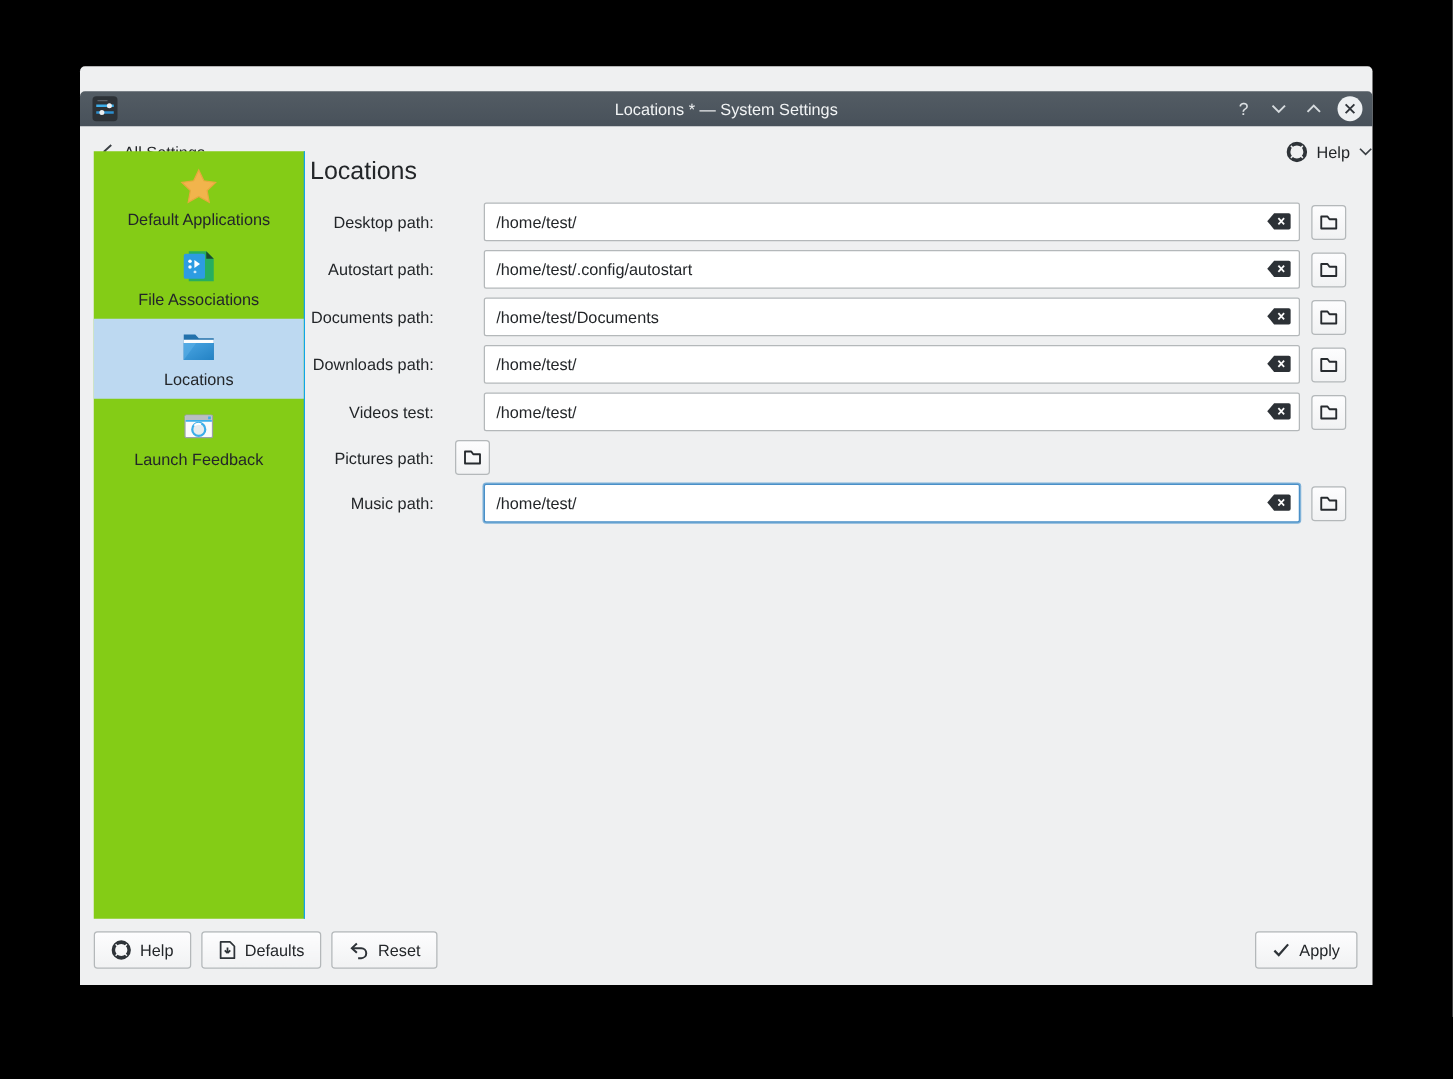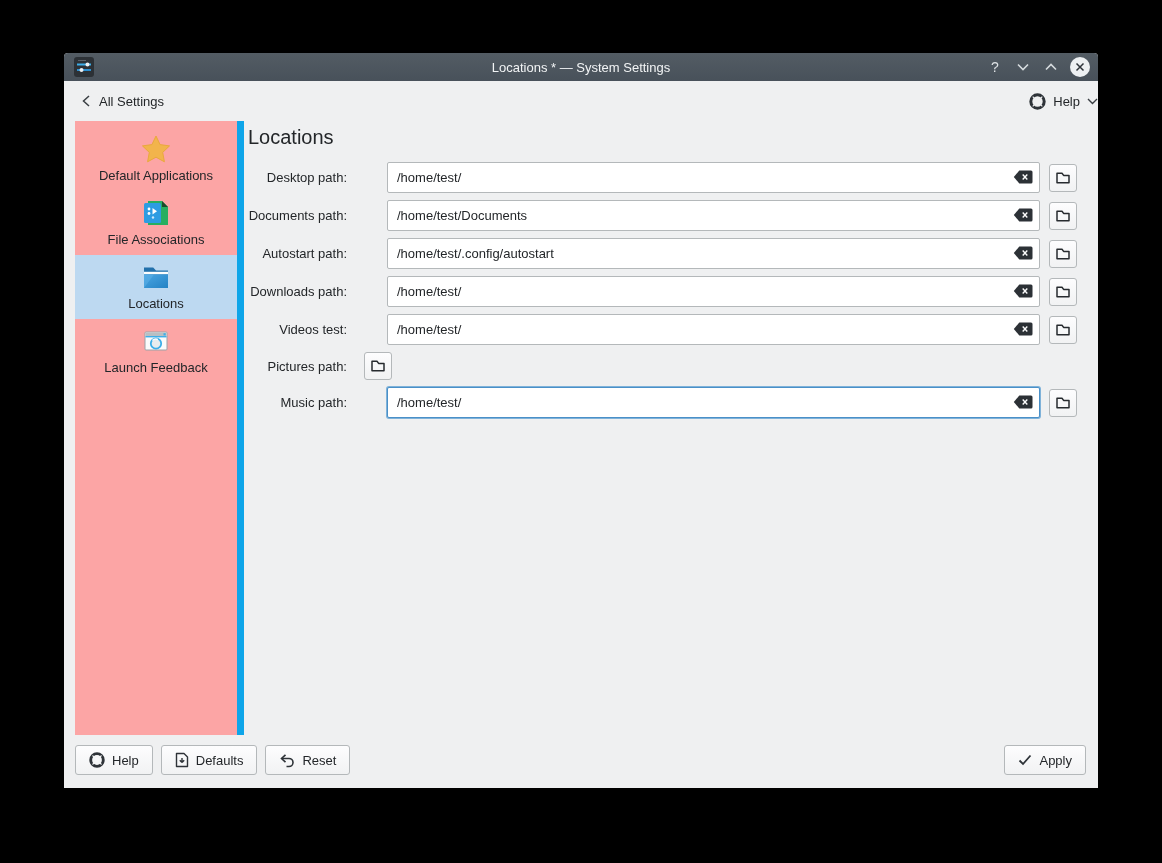--- a/index.html
+++ b/index.html
@@ -3,36 +3,36 @@
 <meta charset="utf-8">
 <style>
   * { margin:0; padding:0; box-sizing:border-box; }
   html,body { width:1162px; height:863px; background:#000; font-family:"Liberation Sans", sans-serif; overflow:hidden; }
 
   .window { position:absolute; left:64px; top:53px; width:1034px; height:735px;
             background:#eff0f1; border-radius:4px 4px 0 0; }
 
   
   .titlebar { position:relative; height:28px; background:linear-gradient(#535c64,#48515a);
-              border-radius:4px 4px 0 0; display:flex; align-items:center; padding:0 8px; }
+              border-radius:4px 4px 0 0; display:flex; align-items:center; padding:0 8px;margin-top:20px; }
   .app-icon { width:20px; height:20px; margin-left:2px; background:#2c3136; border-radius:3px; position:relative; flex:0 0 auto; }
   .app-icon svg { position:absolute; left:0; top:0; }
   .titlebar-title { position:absolute; left:0; right:0; text-align:center; color:#f2f4f5; font-size:13px; pointer-events:none; }
   .titlebar-controls { margin-left:auto; display:flex; align-items:center; gap:10px; z-index:2; }
   .tb-btn { width:18px; height:18px; display:flex; align-items:center; justify-content:center;
             color:#dde1e4; font-size:14px; cursor:default; }
   .close-btn { width:20px; height:20px; border-radius:50%; background:#edf0f2; display:flex; align-items:center; justify-content:center; }
 
   
   .toolbar { height:40px; display:flex; align-items:center; padding-left:16px; gap:30px;justify-content:space-between; }
   .tool-item { display:flex; align-items:center; gap:7px; font-size:13px; color:#232629; }
 
   
   .sidebar { position:absolute; left:11px; top:68px; width:169px; height:614px;
-             background:#fca5a5; border-right:7px solid #0ea5e9; padding-top:6px; }
+             background:#84cc16; border-right:1px solid #0ea5e9; padding-top:6px; }
   .side-item { padding:6px 2px 7px; text-align:center; cursor:default; }
   .side-item .icn { display:block; width:32px; height:32px; margin:0 auto 3px; }
   .side-item .lbl { font-size:13px; color:#232629; line-height:16px; }
   .side-item.selected { background:#bdd9f1; }
 
   
   .main { position:absolute; left:183px; top:68px; width:839px; }
   .page-title { font-size:20px; font-weight:400; color:#232629; margin:5px 0 13px 1px; }
   .form-row { display:flex; align-items:center; margin-bottom:7px; }
   .form-row .flabel { width:108px; text-align:right; font-size:13px; color:#232629; padding-right:8px; flex:0 0 auto; }
@@ -183,39 +183,39 @@
           </svg>
       </div>
       <div class="dir-btn">
         <svg width="16" height="16" viewBox="0 0 16 16">
             <path d="M2 3.2 h5 l1.6 2.2 H14 v7.4 H2 Z" fill="none" stroke="#272b2f" stroke-width="1.5" stroke-linejoin="round"></path>
           </svg>
       </div>
     </div>
 
     <div class="form-row">
+      <div class="flabel">Autostart path:</div>
+      <div class="field-wrap">
+        <input type="text" value="/home/test/.config/autostart" style="">
+        <svg class="clear-ic" viewBox="0 0 20 14">
+            <path d="M6.3 0.5 H18 a1.5 1.5 0 0 1 1.5 1.5 v10 a1.5 1.5 0 0 1 -1.5 1.5 H6.3 L0.8 7 Z" fill="#2c3136"></path>
+            <path d="M9.7 4.5 l4.6 5 M14.3 4.5 l-4.6 5" stroke="#fcfcfc" stroke-width="1.4"></path>
+          </svg>
+      </div>
+      <div class="dir-btn">
+        <svg width="16" height="16" viewBox="0 0 16 16">
+            <path d="M2 3.2 h5 l1.6 2.2 H14 v7.4 H2 Z" fill="none" stroke="#272b2f" stroke-width="1.5" stroke-linejoin="round"></path>
+          </svg>
+      </div>
+    </div>
+
+    <div class="form-row">
       <div class="flabel">Documents path:</div>
       <div class="field-wrap">
         <input type="text" value="/home/test/Documents" style="">
-        <svg class="clear-ic" viewBox="0 0 20 14">
-            <path d="M6.3 0.5 H18 a1.5 1.5 0 0 1 1.5 1.5 v10 a1.5 1.5 0 0 1 -1.5 1.5 H6.3 L0.8 7 Z" fill="#2c3136"></path>
-            <path d="M9.7 4.5 l4.6 5 M14.3 4.5 l-4.6 5" stroke="#fcfcfc" stroke-width="1.4"></path>
-          </svg>
-      </div>
-      <div class="dir-btn">
-        <svg width="16" height="16" viewBox="0 0 16 16">
-            <path d="M2 3.2 h5 l1.6 2.2 H14 v7.4 H2 Z" fill="none" stroke="#272b2f" stroke-width="1.5" stroke-linejoin="round"></path>
-          </svg>
-      </div>
-    </div>
-
-    <div class="form-row">
-      <div class="flabel">Autostart path:</div>
-      <div class="field-wrap">
-        <input type="text" value="/home/test/.config/autostart" style="">
         <svg class="clear-ic" viewBox="0 0 20 14">
             <path d="M6.3 0.5 H18 a1.5 1.5 0 0 1 1.5 1.5 v10 a1.5 1.5 0 0 1 -1.5 1.5 H6.3 L0.8 7 Z" fill="#2c3136"></path>
             <path d="M9.7 4.5 l4.6 5 M14.3 4.5 l-4.6 5" stroke="#fcfcfc" stroke-width="1.4"></path>
           </svg>
       </div>
       <div class="dir-btn">
         <svg width="16" height="16" viewBox="0 0 16 16">
             <path d="M2 3.2 h5 l1.6 2.2 H14 v7.4 H2 Z" fill="none" stroke="#272b2f" stroke-width="1.5" stroke-linejoin="round"></path>
           </svg>
       </div>

